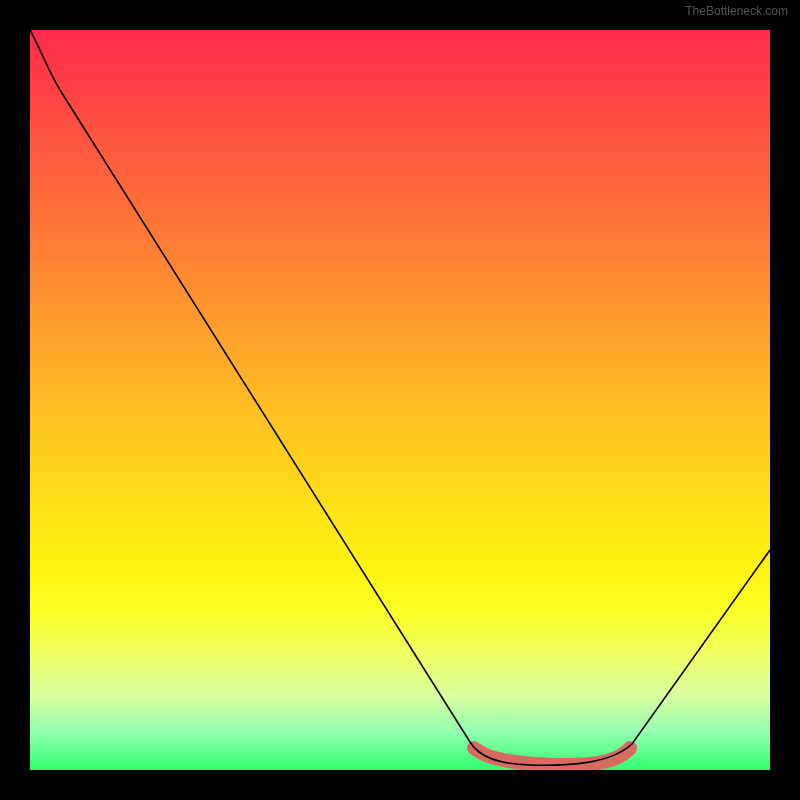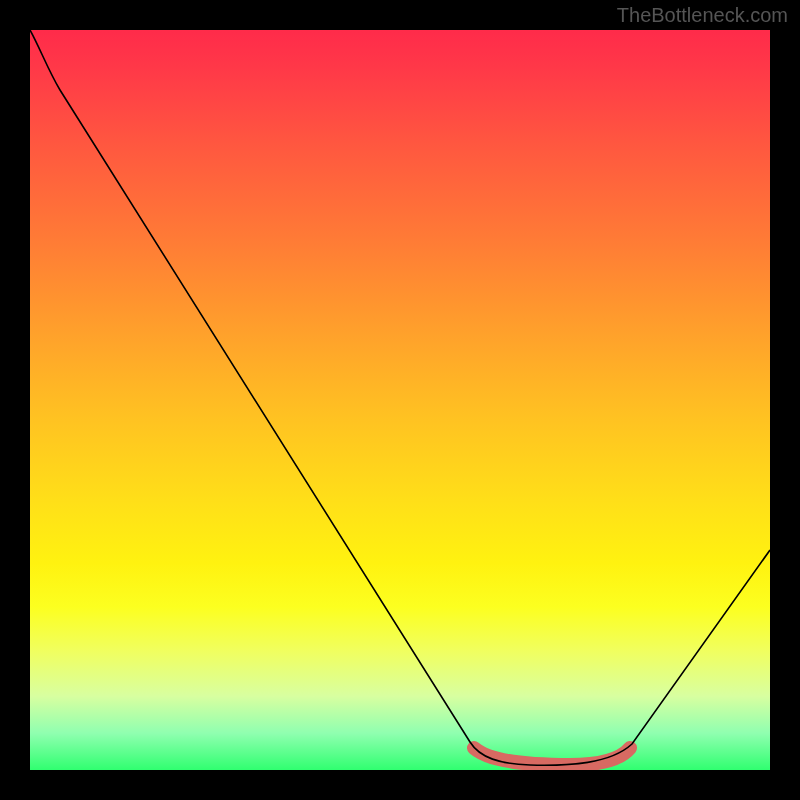--- a/index.html
+++ b/index.html
@@ -8,21 +8,21 @@
     height: 800px;
     background: #000;
     position: relative;
     font-family: Arial, sans-serif;
   }
   .watermark {
     position: absolute;
     top: 4px;
     right: 12px;
     color: #555;
-    font-size: 20px;
+    font-size: 12px;
     font-weight: 500;
     z-index: 10;
   }
   .plot-area {
     position: absolute;
     left: 30px;
     top: 30px;
     width: 740px;
     height: 740px;
     background: linear-gradient(to bottom,

